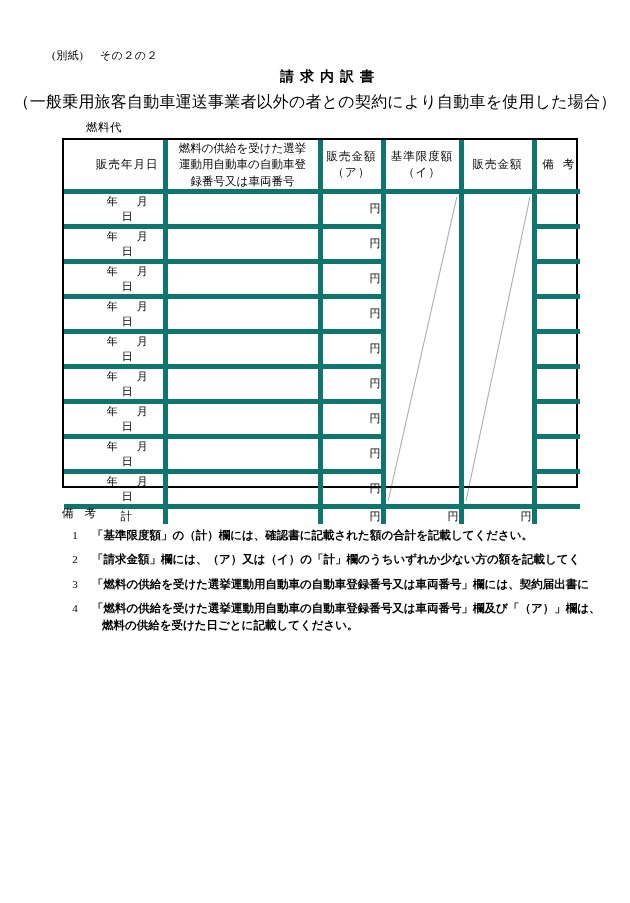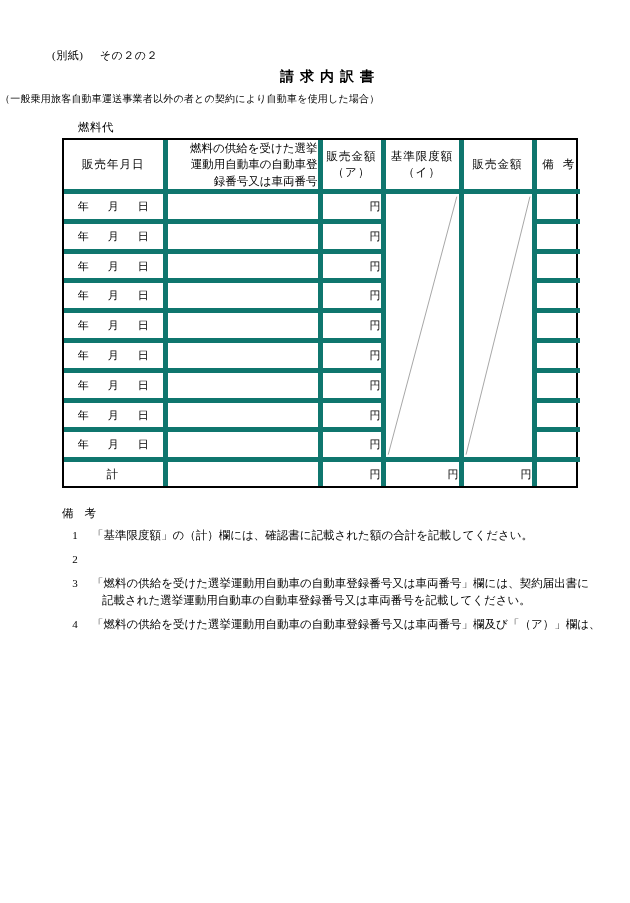--- a/index.html
+++ b/index.html
@@ -46,27 +46,28 @@
     font-weight: bold;
     letter-spacing: 6px;
     text-indent: 6px;
   }
 
   .doc-subtitle {
     position: absolute;
     left: 0;
     top: 84px;
     width: 630px;
-    font-size: 10px;
+    text-align: center;
+    font-size: 16px;
     letter-spacing: 0.2px;
   }
 
   .section-label {
     position: absolute;
-    left: 78px;
+    left: 86px;
     top: 112px;
     font-size: 11.5px;
     letter-spacing: 0.5px;
   }
 
   
   .table-wrap {
     position: absolute;
     left: 62px;
     top: 130px;
@@ -86,34 +87,34 @@
   table.form td, table.form th {
     border: 5px solid #0f766e;
     padding: 0;
     font-weight: normal;
     vertical-align: middle;
     position: relative;
   }
   table.form tr:first-child th { border-top: none; }
   table.form tr:last-child td { border-bottom: none; }
   table.form td:first-child,
-  table.form th:first-child { border-left: none; }
+  table.form th:first-child { border-left: none; padding-left: 28px; }
   table.form td:last-child,
   table.form th:last-child { border-right: none; }
 
   
   .th-center {
     text-align: center;
     letter-spacing: 1px;
     line-height: 1.45;
     font-size: 11.5px;
     padding: 4px 2px;
   }
   .th-left {
-    text-align: right;
+    text-align: center;
     line-height: 1.42;
     font-size: 11.5px;
     padding: 4px 3px 4px 4px;
     letter-spacing: 0px;
   }
   .th-biko {
     text-align: center;
     letter-spacing: 3px;
     text-indent: 3px;
     font-size: 11.5px;
@@ -180,20 +181,21 @@
   .note-num {
     width: 34px;
     flex: 0 0 34px;
     text-align: center;
     font-size: 11px;
   }
   .note-text {
     flex: 1 1 auto;
     text-align: justify;
     text-indent: 0;
+    font-weight: bold;
   }
   .note-text .cont { display: block; padding-left: 10px; }
 </style>
 </head>
 <body>
 
 <div class="page">
 
   <div class="doc-ref">
     <span>(別紙)</span>
@@ -348,32 +350,33 @@
     <div class="note-row">
       <div class="note-num">1</div>
       <div class="note-text">
         <span>「基準限度額」の（計）欄には、確認書に記載された額の合計を記載してください。</span>
       </div>
     </div>
 
     <div class="note-row">
       <div class="note-num">2</div>
       <div class="note-text">
+        <span>「請求金額」欄には、（ア）又は（イ）の「計」欄のうちいずれか少ない方の額を記載してく</span>
       </div>
     </div>
 
     <div class="note-row">
       <div class="note-num">3</div>
       <div class="note-text">
         <span>「燃料の供給を受けた選挙運動用自動車の自動車登録番号又は車両番号」欄には、契約届出書に</span>
-        <span class="cont">記載された選挙運動用自動車の自動車登録番号又は車両番号を記載してください。</span>
       </div>
     </div>
 
     <div class="note-row">
       <div class="note-num">4</div>
       <div class="note-text">
         <span>「燃料の供給を受けた選挙運動用自動車の自動車登録番号又は車両番号」欄及び「（ア）」欄は、</span>
+        <span class="cont">燃料の供給を受けた日ごとに記載してください。</span>
       </div>
     </div>
   </div>
 
 </div>
 
 </body></html>

